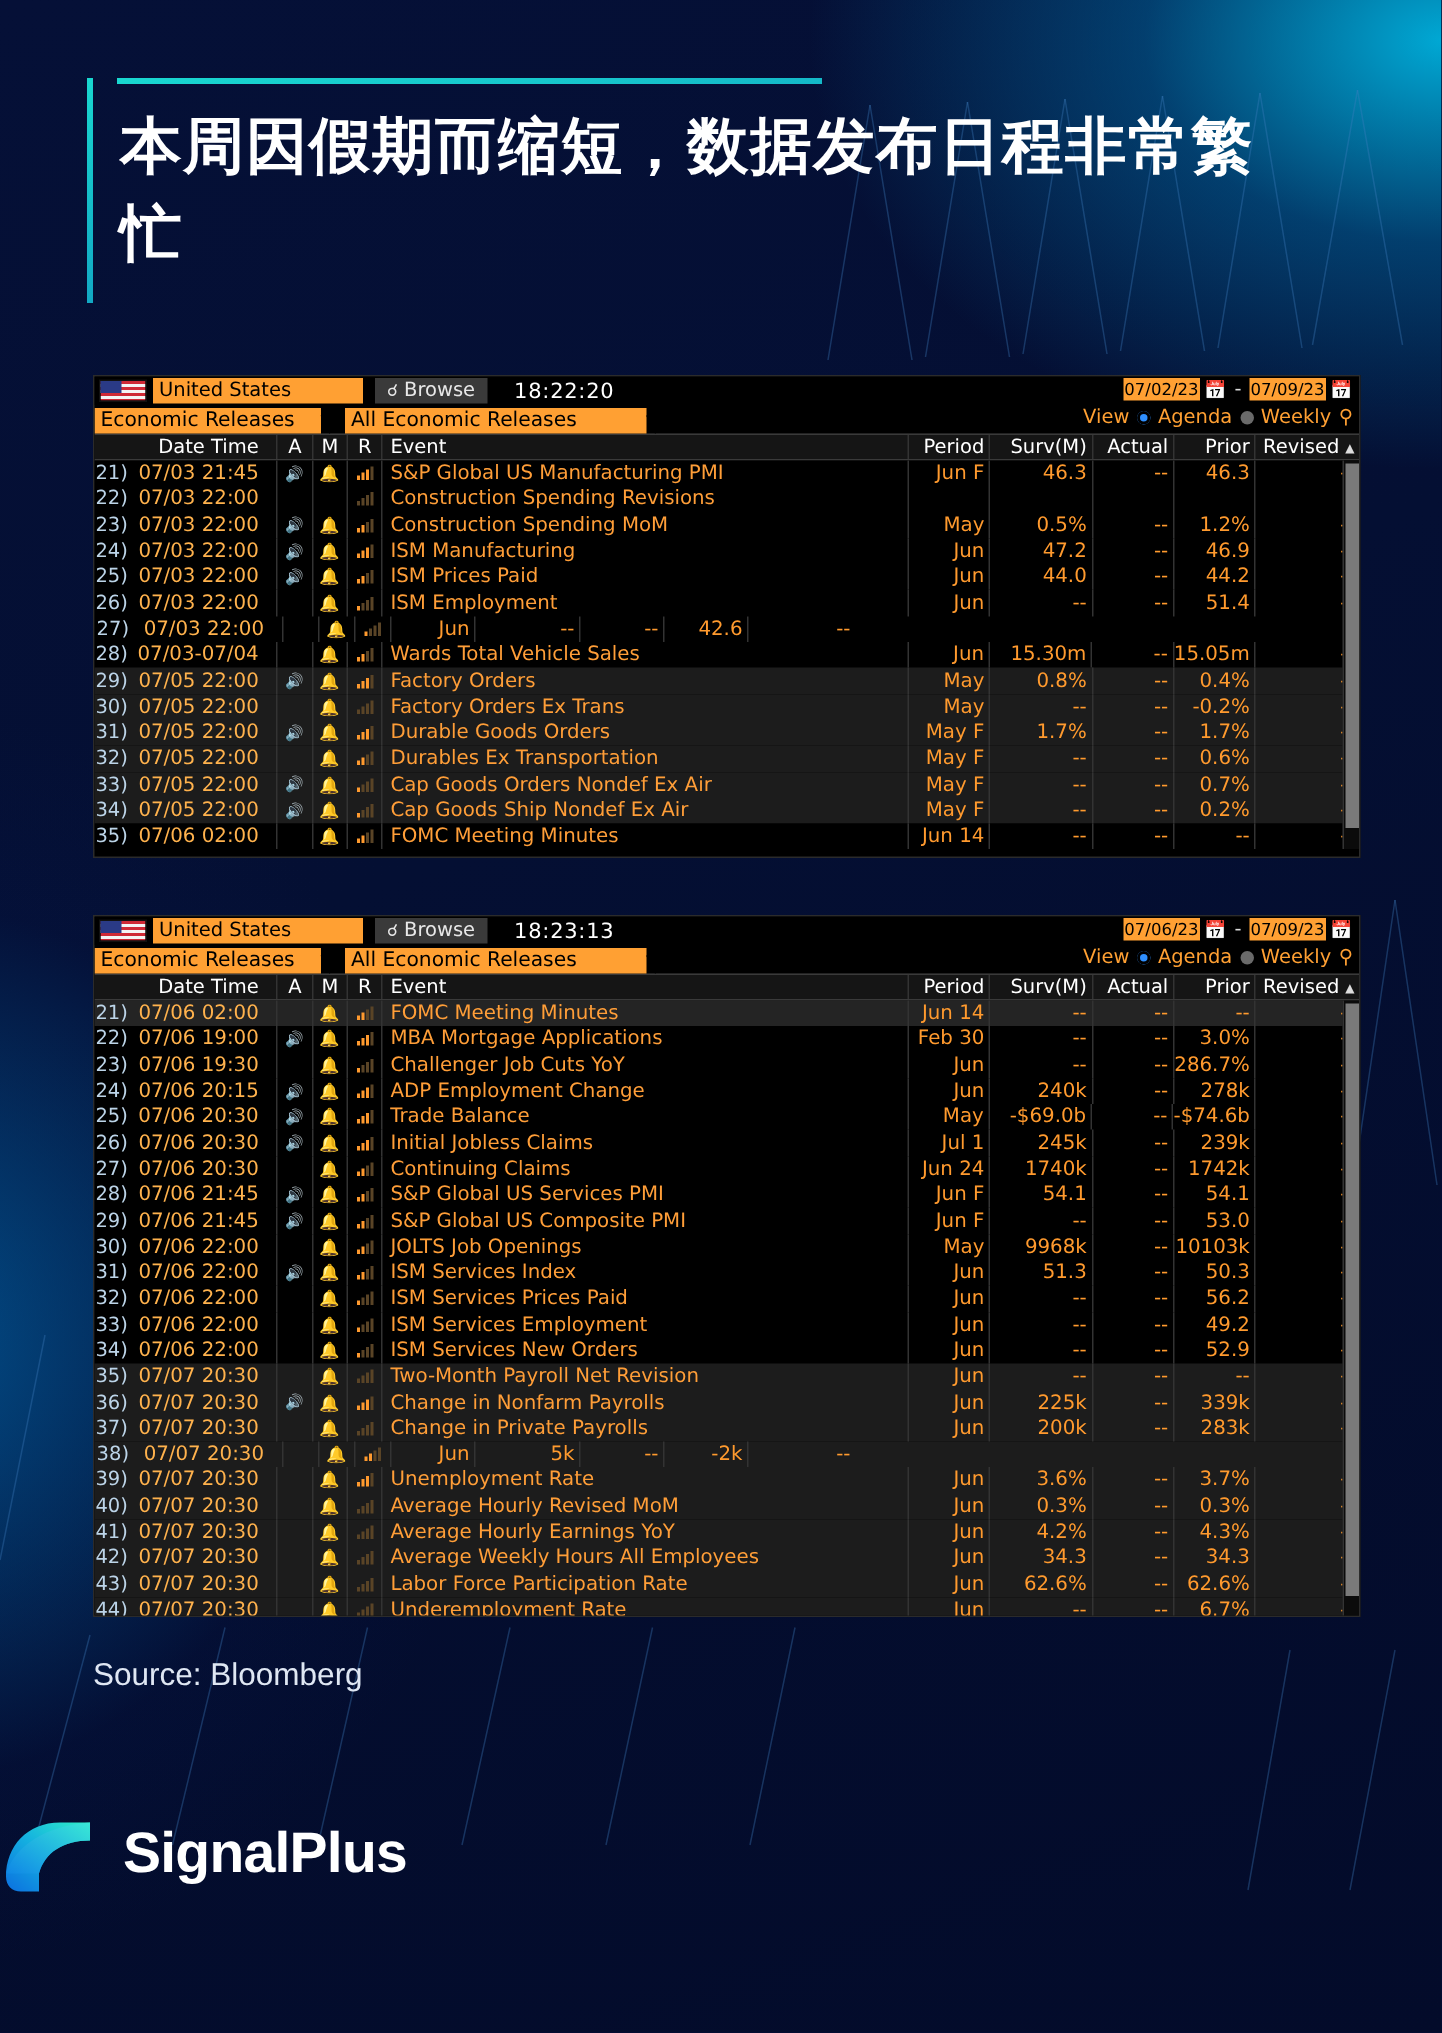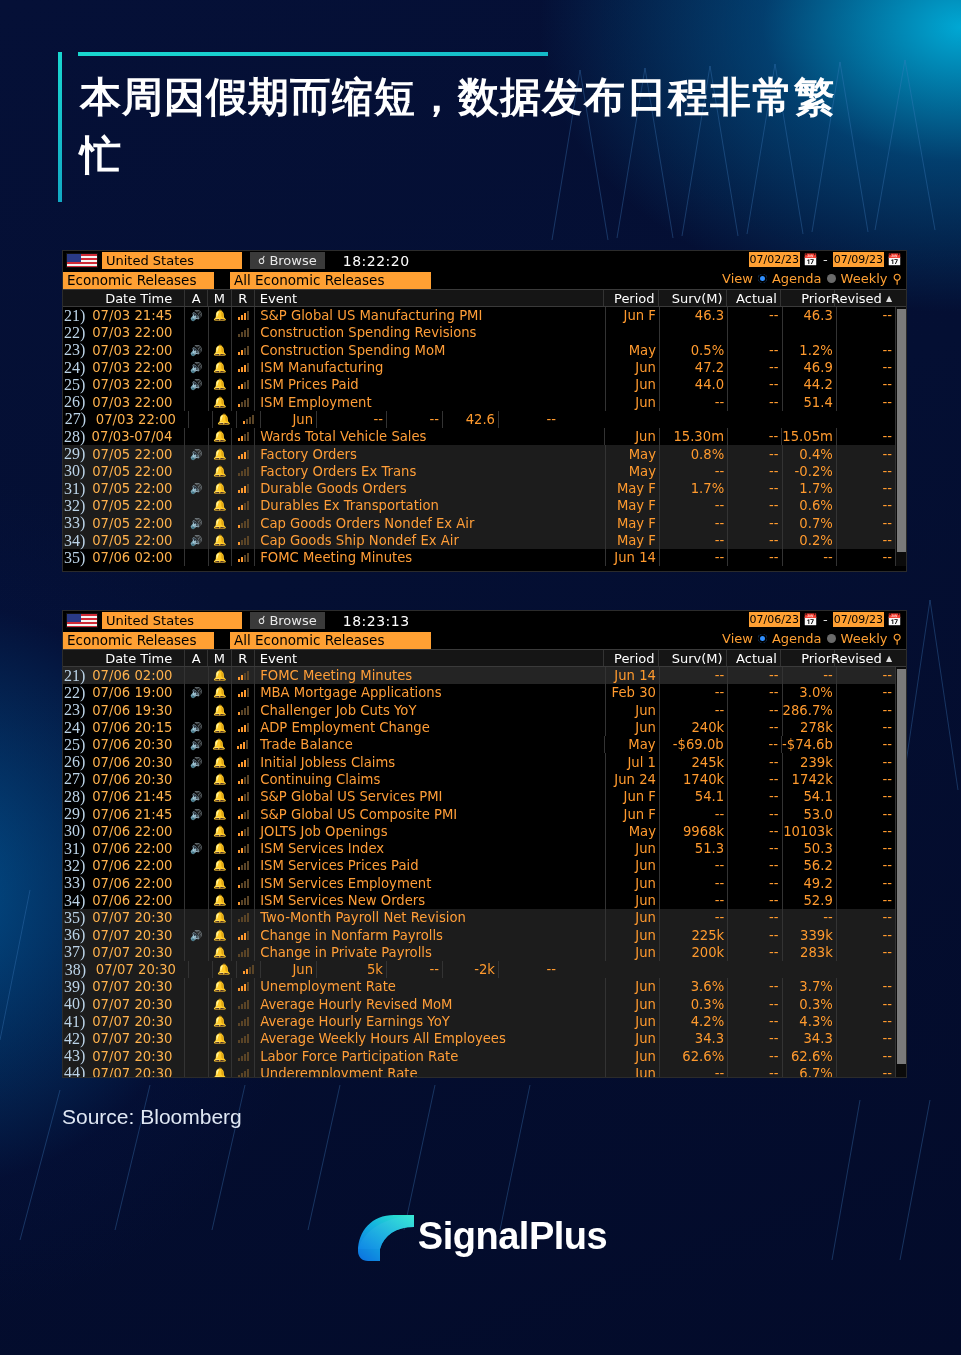--- a/index.html
+++ b/index.html
@@ -128,32 +128,32 @@
   .c-num  { width: 26px; justify-content:flex-end; padding-right:3px; border-right:none !important;}
   .c-date { width: 100px; justify-content:flex-end; padding-right:12px; }
   .c-a    { width: 24px; justify-content:center; }
   .c-m    { width: 24px; justify-content:center; }
   .c-r    { width: 24px; justify-content:center; }
   .c-ev   { width: 362px; padding-left:5px; }
   .c-pe   { width: 56px; justify-content:flex-end; padding-right:3px; }
   .c-su   { width: 58px; justify-content:flex-end; padding-right:3px;margin-left:12px; }
   .c-ac   { width: 56px; justify-content:flex-end; padding-right:3px; }
   .c-pr   { width: 56px; justify-content:flex-end; padding-right:3px; }
-  .c-rv   { width: 71px; justify-content:flex-end; padding-right:14px; border-right:none !important;}
+  .c-rv   { width: 71px; justify-content:flex-end; padding-right:3px; border-right:none !important;}
 
   .trow {
     display:flex; align-items:center;
     height: 17.3px;
     font-size: 13.2px;
     color:#ff9a2e;
     background:#000;
   }
   .trow.alt { background: #1c1c1c; }
   .trow.hl  { background: #242424; }
-  .trow .c-num { color:#bcd4e8; font-size:16px;font-family:Liberation Serif, serif; }
+  .trow .c-num { color:#bcd4e8; font-size:13px; }
   .trow .c-date { color:#ffb24d; }
   .trow .c-ev { color:#ff9e38; }
   .trow .c-pe, .trow .c-su, .trow .c-ac, .trow .c-pr, .trow .c-rv { color:#ff9a2e; }
 
   .spk { color:#9aa0a6; font-size:10px; }
   .bell { color:#9aa0a6; font-size:11px; }
   .bars { display:flex; align-items:flex-end; gap:1px; height:9px; }
   .bars i { width:2px; background:#ff9a2e; display:block; }
   .bars i.dim { background:#5a4426; }
   .bars i.b1{height:3px;} .bars i.b2{height:5px;} .bars i.b3{height:7px;} .bars i.b4{height:9px;}
@@ -165,21 +165,21 @@
   }
   .scrollbar .thumb { position:absolute; left:1px; width:9px; background:#7a7a7a; }
 
   
   .source {
     position:absolute; left:62px; top:1105px;
     color:#dfe7f3; font-size:21px;
   }
   .logo-wrap {
     position:absolute; left:0; right:0; top:1205px;
-    display:flex; align-items:center; justify-content:center; 
+    display:flex; align-items:center; gap:18px;
   }
   .logo-text { color:#fff; font-size:38px; font-weight:bold; letter-spacing:-0.5px; }
 </style>
 </head>
 <body>
 
 <div id="root">
 
   <svg class="streaks" width="961" height="1355" viewBox="0 0 961 1355">
     <g stroke="#3f7fbf" stroke-opacity="0.35" stroke-width="1" fill="none">

